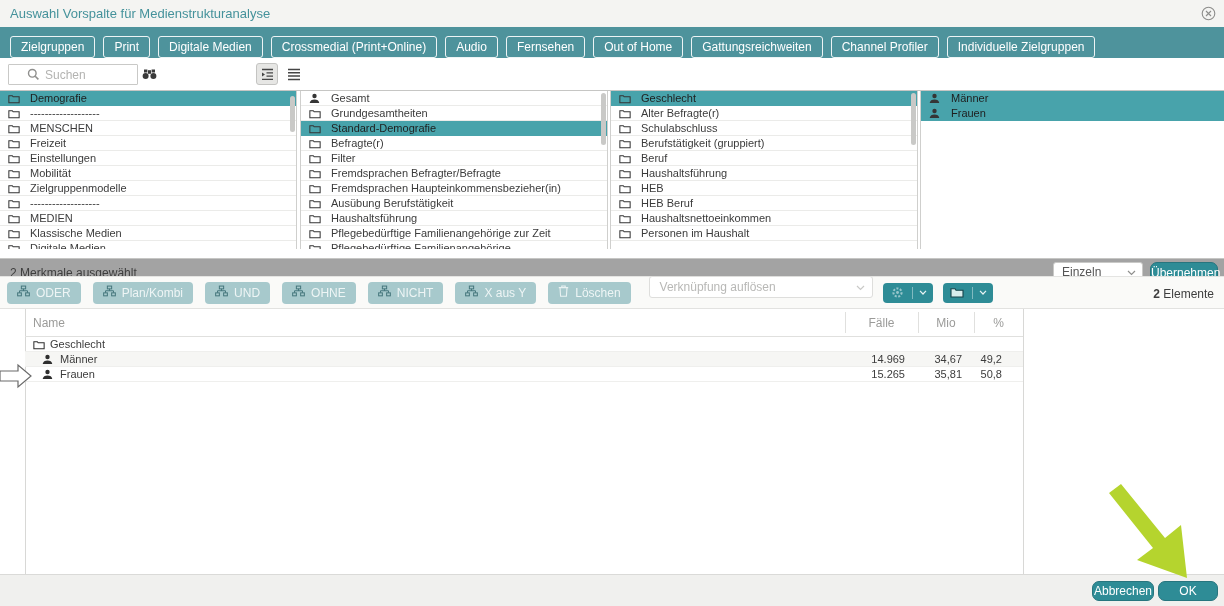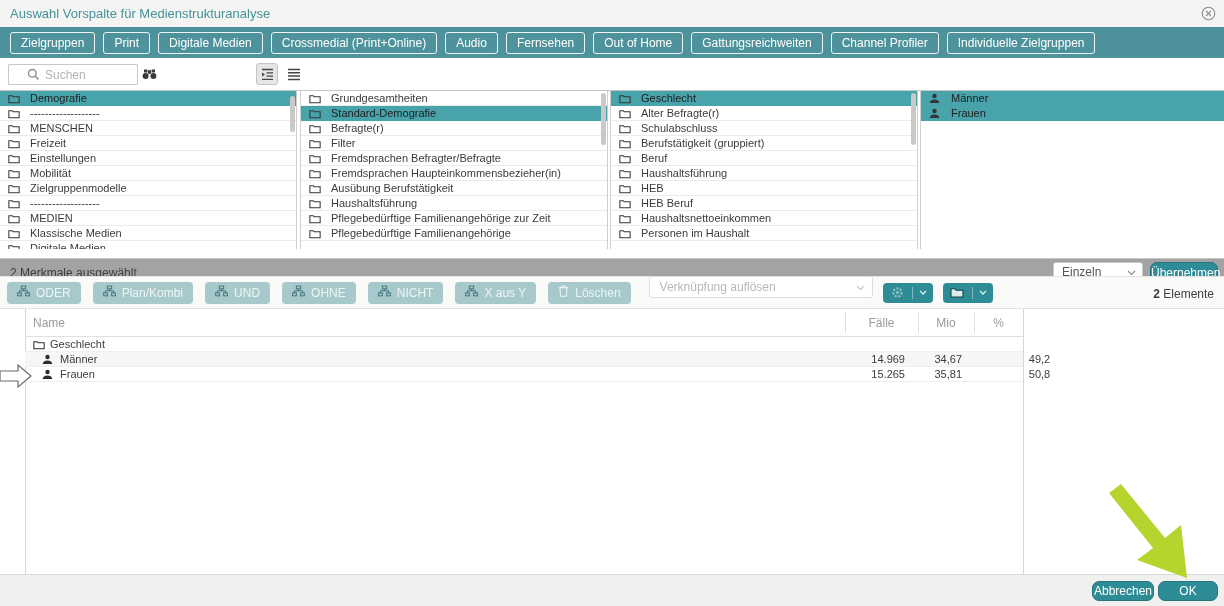--- a/index.html
+++ b/index.html
@@ -7,21 +7,21 @@
   body { font-family:"Liberation Sans", sans-serif; }
   .app { position:relative; width:1224px; height:606px; background:#fff; overflow:hidden; }
 
   
   .titlebar { position:absolute; left:0; top:0; width:100%; height:27px; background:#f4f4f2; }
   .titlebar .title { position:absolute; left:10px; top:6px; font-size:13px; color:#45929b; }
   .close-btn { position:absolute; right:8px; top:6px; width:16px; height:16px; background:none; border:none; cursor:pointer; }
 
   
   .tabbar { position:absolute; left:0; top:27px; width:100%; height:31px; background:#4e939c;
-            display:flex; align-items:center; padding-left:10px; gap:8px; }
+            display:flex; align-items:flex-end; padding-left:10px; gap:8px; }
   .tab { background:transparent; border:1px solid rgba(255,255,255,.9); color:#fff; font-size:12px;
          font-family:"Liberation Sans",sans-serif; padding:3px 10px; border-radius:3px; white-space:nowrap; cursor:pointer; }
 
   
   .searchrow { position:absolute; left:0; top:58px; width:100%; height:32px; background:#fff; }
   .searchbox { position:absolute; left:8px; top:6px; width:130px; height:21px; border:1px solid #c9c9c7; border-radius:1px; background:#fff; }
   .searchbox input { position:absolute; left:36px; top:1px; width:90px; height:17px; border:none; outline:none; font-size:12px; color:#444;
                      font-family:"Liberation Sans",sans-serif; }
   .searchbox input::placeholder { color:#b3b3b1; }
   .searchbox .mag { position:absolute; left:18px; top:3px; }
@@ -72,21 +72,21 @@
   .tbl { position:absolute; left:25px; top:0; width:998px; }
   .thead { position:relative; height:28px; border-bottom:1px solid #e0e0de; font-size:12px; color:#9b9b99; }
   .th-name { position:absolute; left:8px; top:7px; }
   .th-sep { position:absolute; top:3px; bottom:3px; width:1px; background:#e0e0de; }
   .th-num { position:absolute; top:7px; text-align:center; }
   .trow { position:relative; height:15px; line-height:14px; font-size:11px; color:#3c3c3c; border-bottom:1px solid #efefed; cursor:pointer; }
   .trow.alt { background:#f6f6f4; }
   .trow .ic { position:absolute; top:2px; } 
   .trow .lbl { position:absolute; top:0; white-space:nowrap; }
   .cell { position:absolute; top:0; text-align:right; }
-  .c-f { left:770px; width:110px; } .c-m { left:880px; width:57px; } .c-p { left:988px; width:53px;text-align:center; }
+  .c-f { left:770px; width:110px; } .c-m { left:880px; width:57px; } .c-p { left:924px; width:53px; }
 
   
   .footer { position:absolute; left:0; top:574px; width:100%; height:32px; background:#f0f0ee; border-top:1px solid #dadad8; }
   .cancel-btn { position:absolute; right:70px; top:6px; width:62px; height:20px; }
   .ok-btn { position:absolute; right:6px; top:6px; width:60px; height:20px; }
 
   .overlay { position:absolute; left:0; top:0; width:1224px; height:606px; pointer-events:none; z-index:50; }
 </style>
 </head>
 <body>
@@ -175,20 +175,24 @@
               <path d="M1 9.8V1.6h4l1 1.4h7v6.8z" fill="none" stroke="#353535" stroke-width="1.2"></path>
             </svg></span><span>MEDIEN</span></div>
         <div class="li"><span class="ic"><svg width="12" height="10" viewBox="0 0 14 11">
               <path d="M1 9.8V1.6h4l1 1.4h7v6.8z" fill="none" stroke="#353535" stroke-width="1.2"></path>
             </svg></span><span>Klassische Medien</span></div>
         <div class="li"><span class="ic"><svg width="12" height="10" viewBox="0 0 14 11">
               <path d="M1 9.8V1.6h4l1 1.4h7v6.8z" fill="none" stroke="#353535" stroke-width="1.2"></path>
             </svg></span><span>Digitale Medien</span></div>
       </div>
     <div class="col c1 bl">
+        <div class="li"><span class="ic"><svg width="11" height="11" viewBox="0 0 12 12">
+              <circle cx="6" cy="3.3" r="2.4" fill="#353535"></circle>
+              <path d="M.8 11c.3-2.7 2.4-3.9 5.2-3.9s4.9 1.2 5.2 3.9z" fill="#353535"></path>
+            </svg></span><span>Gesamt</span></div>
         <div class="li"><span class="ic"><svg width="12" height="10" viewBox="0 0 14 11">
               <path d="M1 9.8V1.6h4l1 1.4h7v6.8z" fill="none" stroke="#353535" stroke-width="1.2"></path>
             </svg></span><span>Grundgesamtheiten</span></div>
         <div class="li sel"><span class="ic"><svg width="12" height="10" viewBox="0 0 14 11">
               <path d="M1 9.8V1.6h4l1 1.4h7v6.8z" fill="none" stroke="#353535" stroke-width="1.2"></path>
             </svg></span><span>Standard-Demografie</span></div>
         <div class="li"><span class="ic"><svg width="12" height="10" viewBox="0 0 14 11">
               <path d="M1 9.8V1.6h4l1 1.4h7v6.8z" fill="none" stroke="#353535" stroke-width="1.2"></path>
             </svg></span><span>Befragte(r)</span></div>
         <div class="li"><span class="ic"><svg width="12" height="10" viewBox="0 0 14 11">

